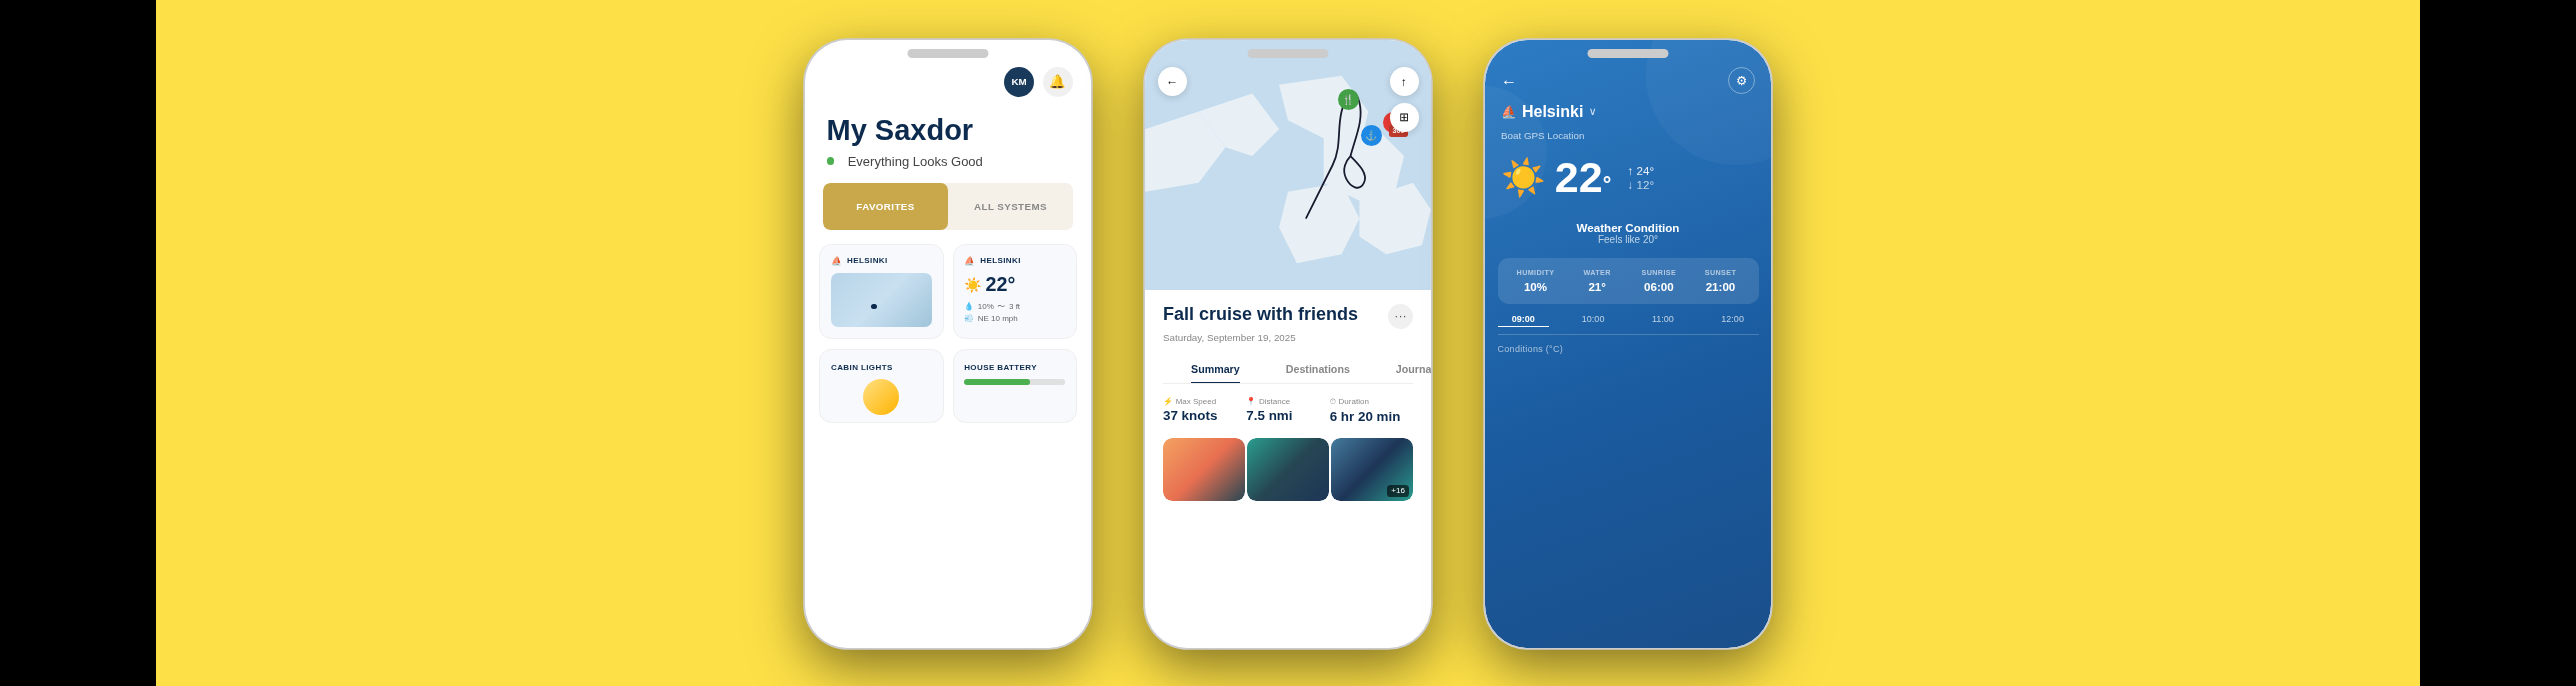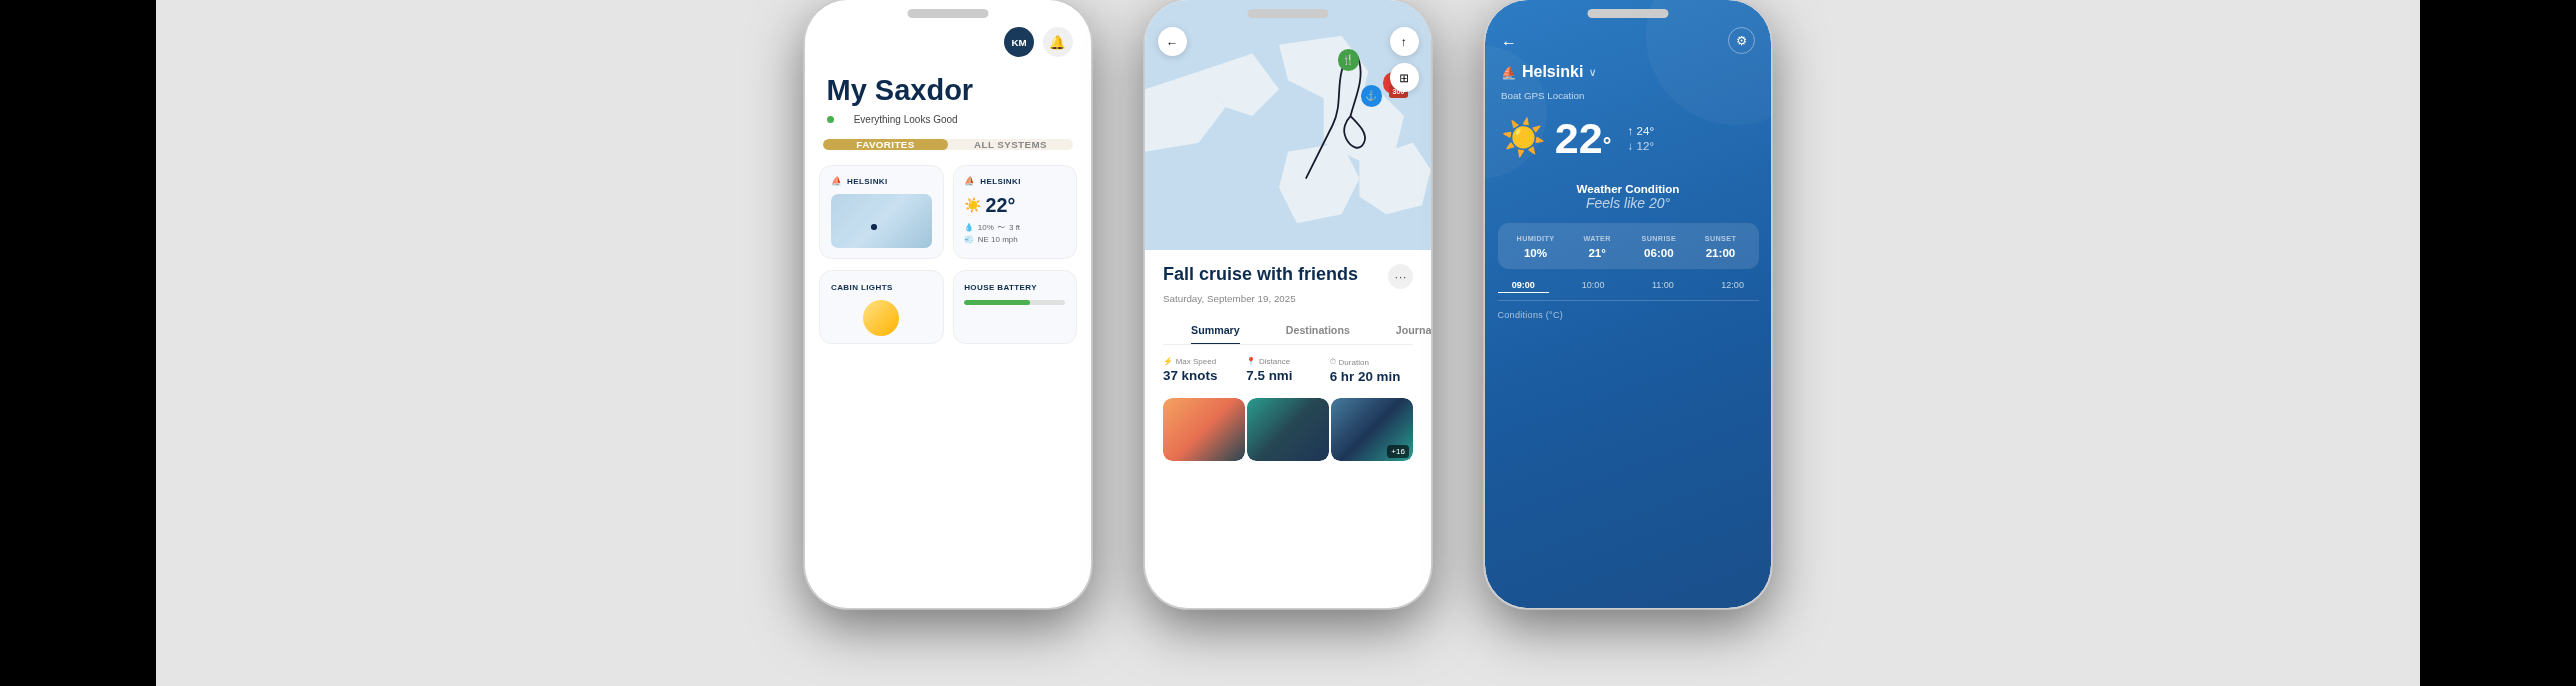--- a/index.html
+++ b/index.html
@@ -10,23 +10,23 @@
       display: flex;
       align-items: center;
       justify-content: center;
       font-family: -apple-system, BlinkMacSystemFont, 'Segoe UI', sans-serif;
       overflow: hidden;
     }
 
     .scene {
       width: 2264px;
       height: 687px;
-      background: #e5e5e5;
-      display: flex;
-      align-items: flex-start;
+      background: #fde047;
+      display: flex;
+      align-items: center;
       justify-content: center;
       gap: 54px;
       position: relative;
     }
 
     
     .phone {
       width: 286px;
       height: 608px;
       background: #f5f5f5;
@@ -99,43 +99,43 @@
       font-size: 29px;
       font-weight: 800;
       color: #0d2b4e;
       line-height: 1.1;
     }
 
     .p1-status {
       padding: 3.6px 21.5px 14.3px;
       display: flex;
       align-items: center;
-      gap: 20px;
-      font-size: 10px;
+      gap: 14px;
+      font-size: 13px;
       color: #444;
     }
 
     .p1-status-dot {
       width: 7.2px;
       height: 7.2px;
       background: #4caf50;
       border-radius: 50%;
     }
 
     .p1-tabs {
       display: flex;
       margin: 0 18px 14.3px;
       border-radius: 7.2px;
       overflow: hidden;
       background: #f5f0e8;
     }
 
     .p1-tab {
       flex: 1;
-      padding: 0 0;
+      padding: 18px 0;
       text-align: center;
       font-size: 9.8px;
       font-weight: 700;
       letter-spacing: 0.4px;
       color: #888;
     }
 
     .p1-tab.active {
       background: #c9a84c;
       color: #fff;
@@ -578,23 +578,22 @@
     }
 
     .p3-condition-text {
       font-size: 11.6px;
       color: #fff;
       font-weight: 600;
       margin-top: 12px;
     }
 
     .p3-feels-like {
-      font-size: 14px;
+      font-size: 10px;
       color: rgba(255,255,255,0.7);
-      font-style: italic;
     }
 
     .p3-stats-row {
       display: flex;
       margin: 0 12.5px 10.7px;
       background: rgba(255,255,255,0.12);
       border-radius: 10.7px;
       padding: 10.7px 7.2px;
     }
 

